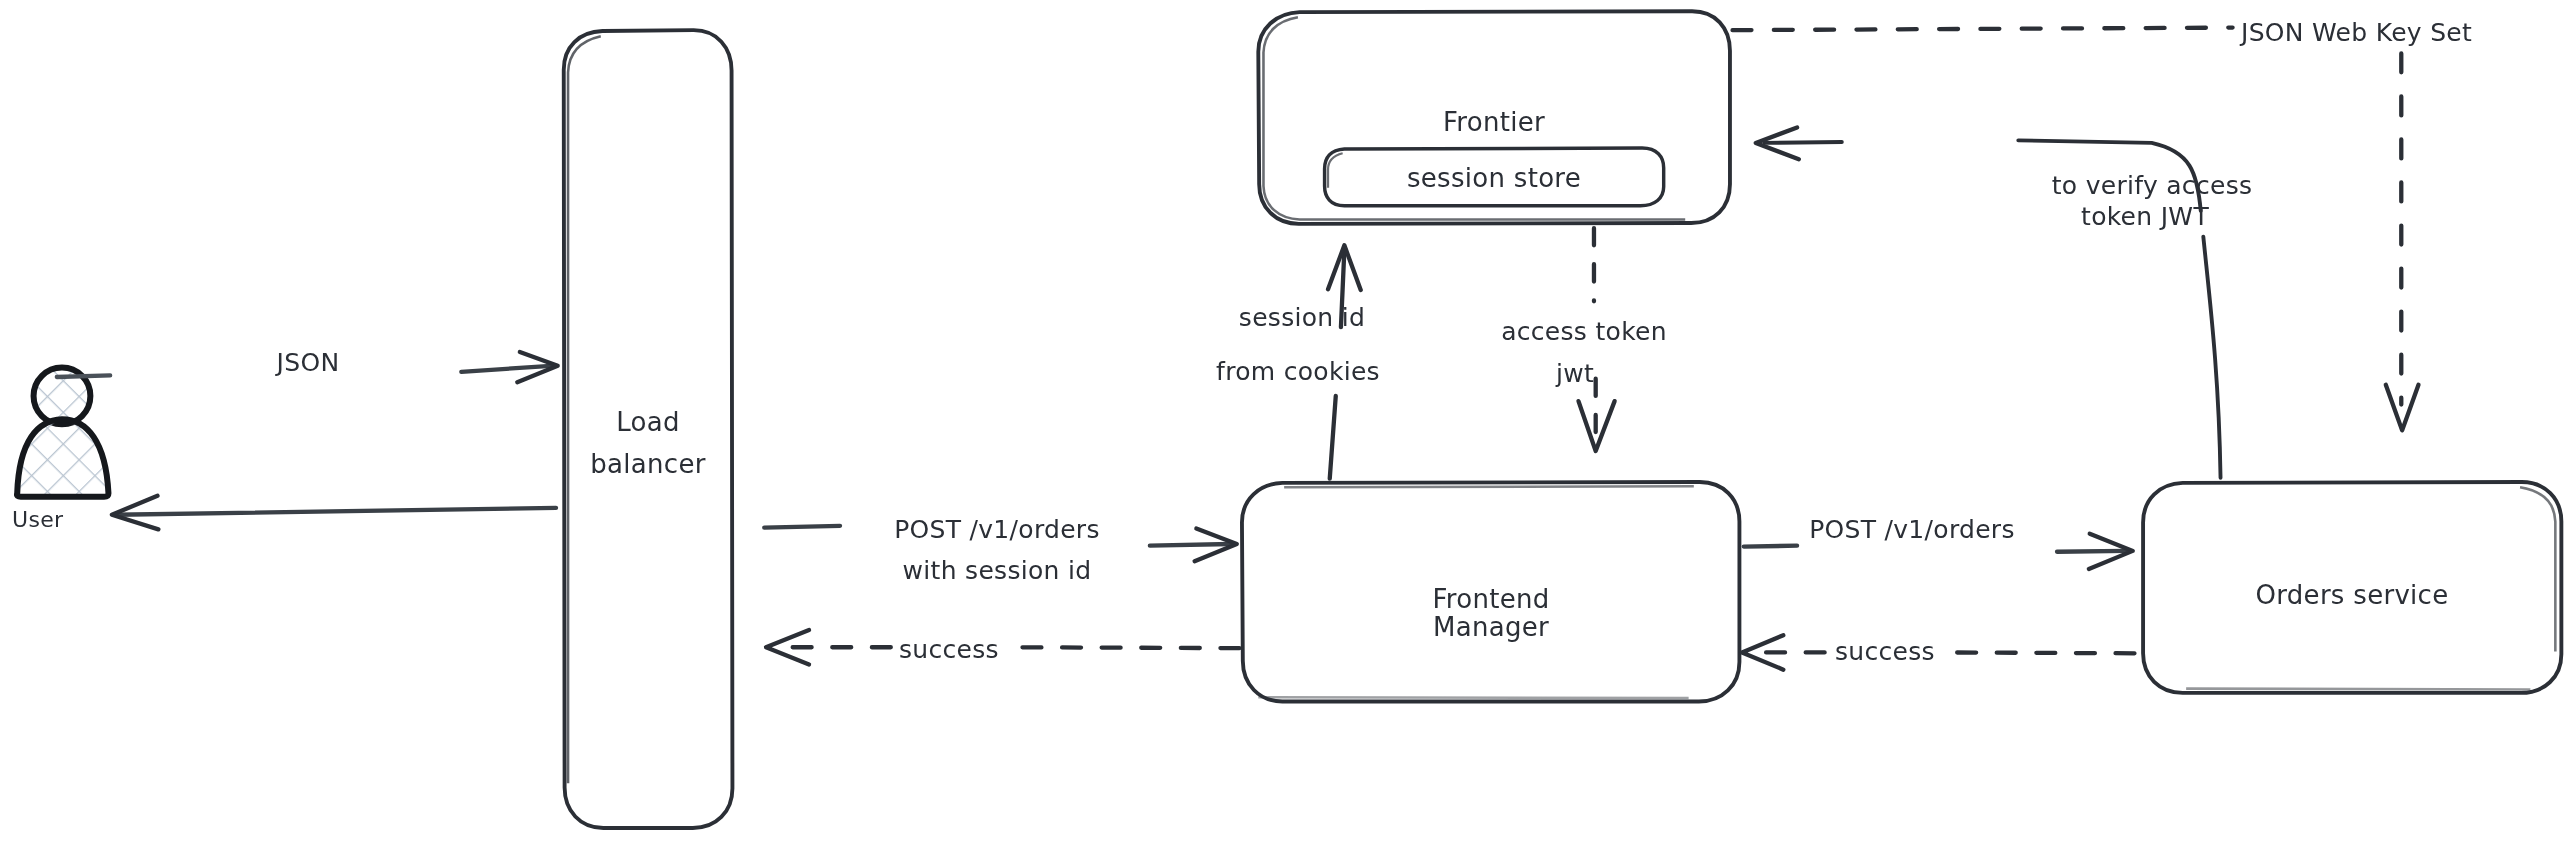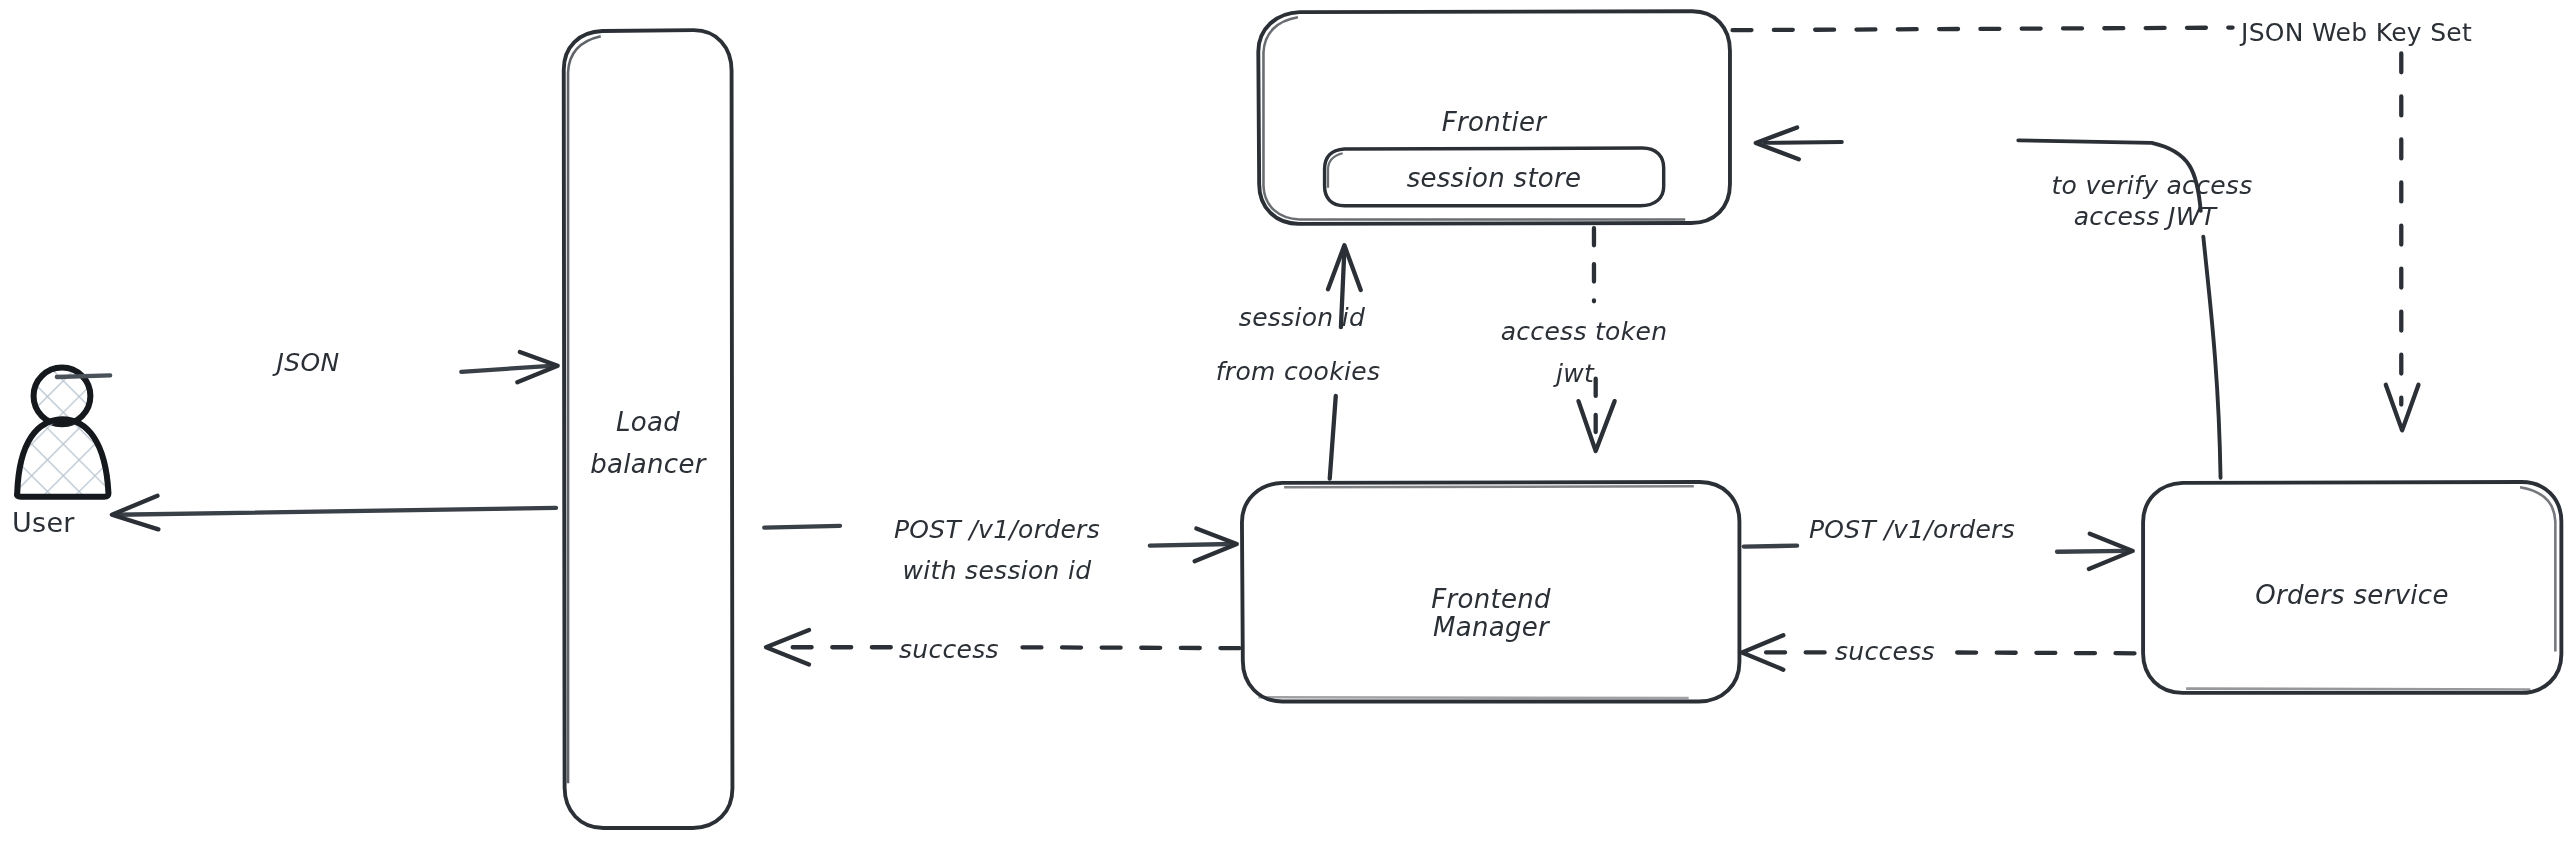--- a/index.html
+++ b/index.html
@@ -33,25 +33,24 @@
     pointer-events: none;
     letter-spacing: 0.3px;
   }
   .node-label {
     font-size: 26px;
   }
   .edge-label {
     font-size: 25px;
   }
   .figure-label {
-    font-size: 27px;
+    font-size: 22px;
   }
   .ctr {
     transform: translate(-50%, -50%);
-    font-style: italic;
   }
 </style>
 </head>
 <body>
 
 <div id="canvas">
 
   <svg class="layer" viewBox="0 0 2993 984">
     <defs>
       <pattern id="hatch" width="26" height="26" patternUnits="userSpaceOnUse" patternTransform="rotate(45)">
@@ -178,18 +177,18 @@
   <div class="edge-label ctr" style="left:1298px; top:372px; width:258px;">from cookies</div>
 
   <div class="edge-label ctr" style="left:1584px; top:332px; width:258px;">access token</div>
   <div class="edge-label ctr" style="left:1575px; top:374px; width:138px;">jwt</div>
 
   <div class="edge-label ctr" style="left:1912px; top:530px; width:344px;">POST /v1/orders</div>
 
   <div class="edge-label ctr" style="left:1885px; top:652px; width:172px;">success</div>
 
   <div class="edge-label ctr" style="left:2152px; top:174px; width:396px;margin-top:12px;">to verify access</div>
-  <div class="edge-label ctr" style="left:2145px; top:217px; width:310px;">access JWT</div>
+  <div class="edge-label ctr" style="left:2145px; top:217px; width:310px;">token JWT</div>
 
   <div class="edge-label" style="left:2241px; top:17px; width:344px; text-align:left;">JSON Web Key Set</div>
 
 </div>
 
 
 </body></html>

